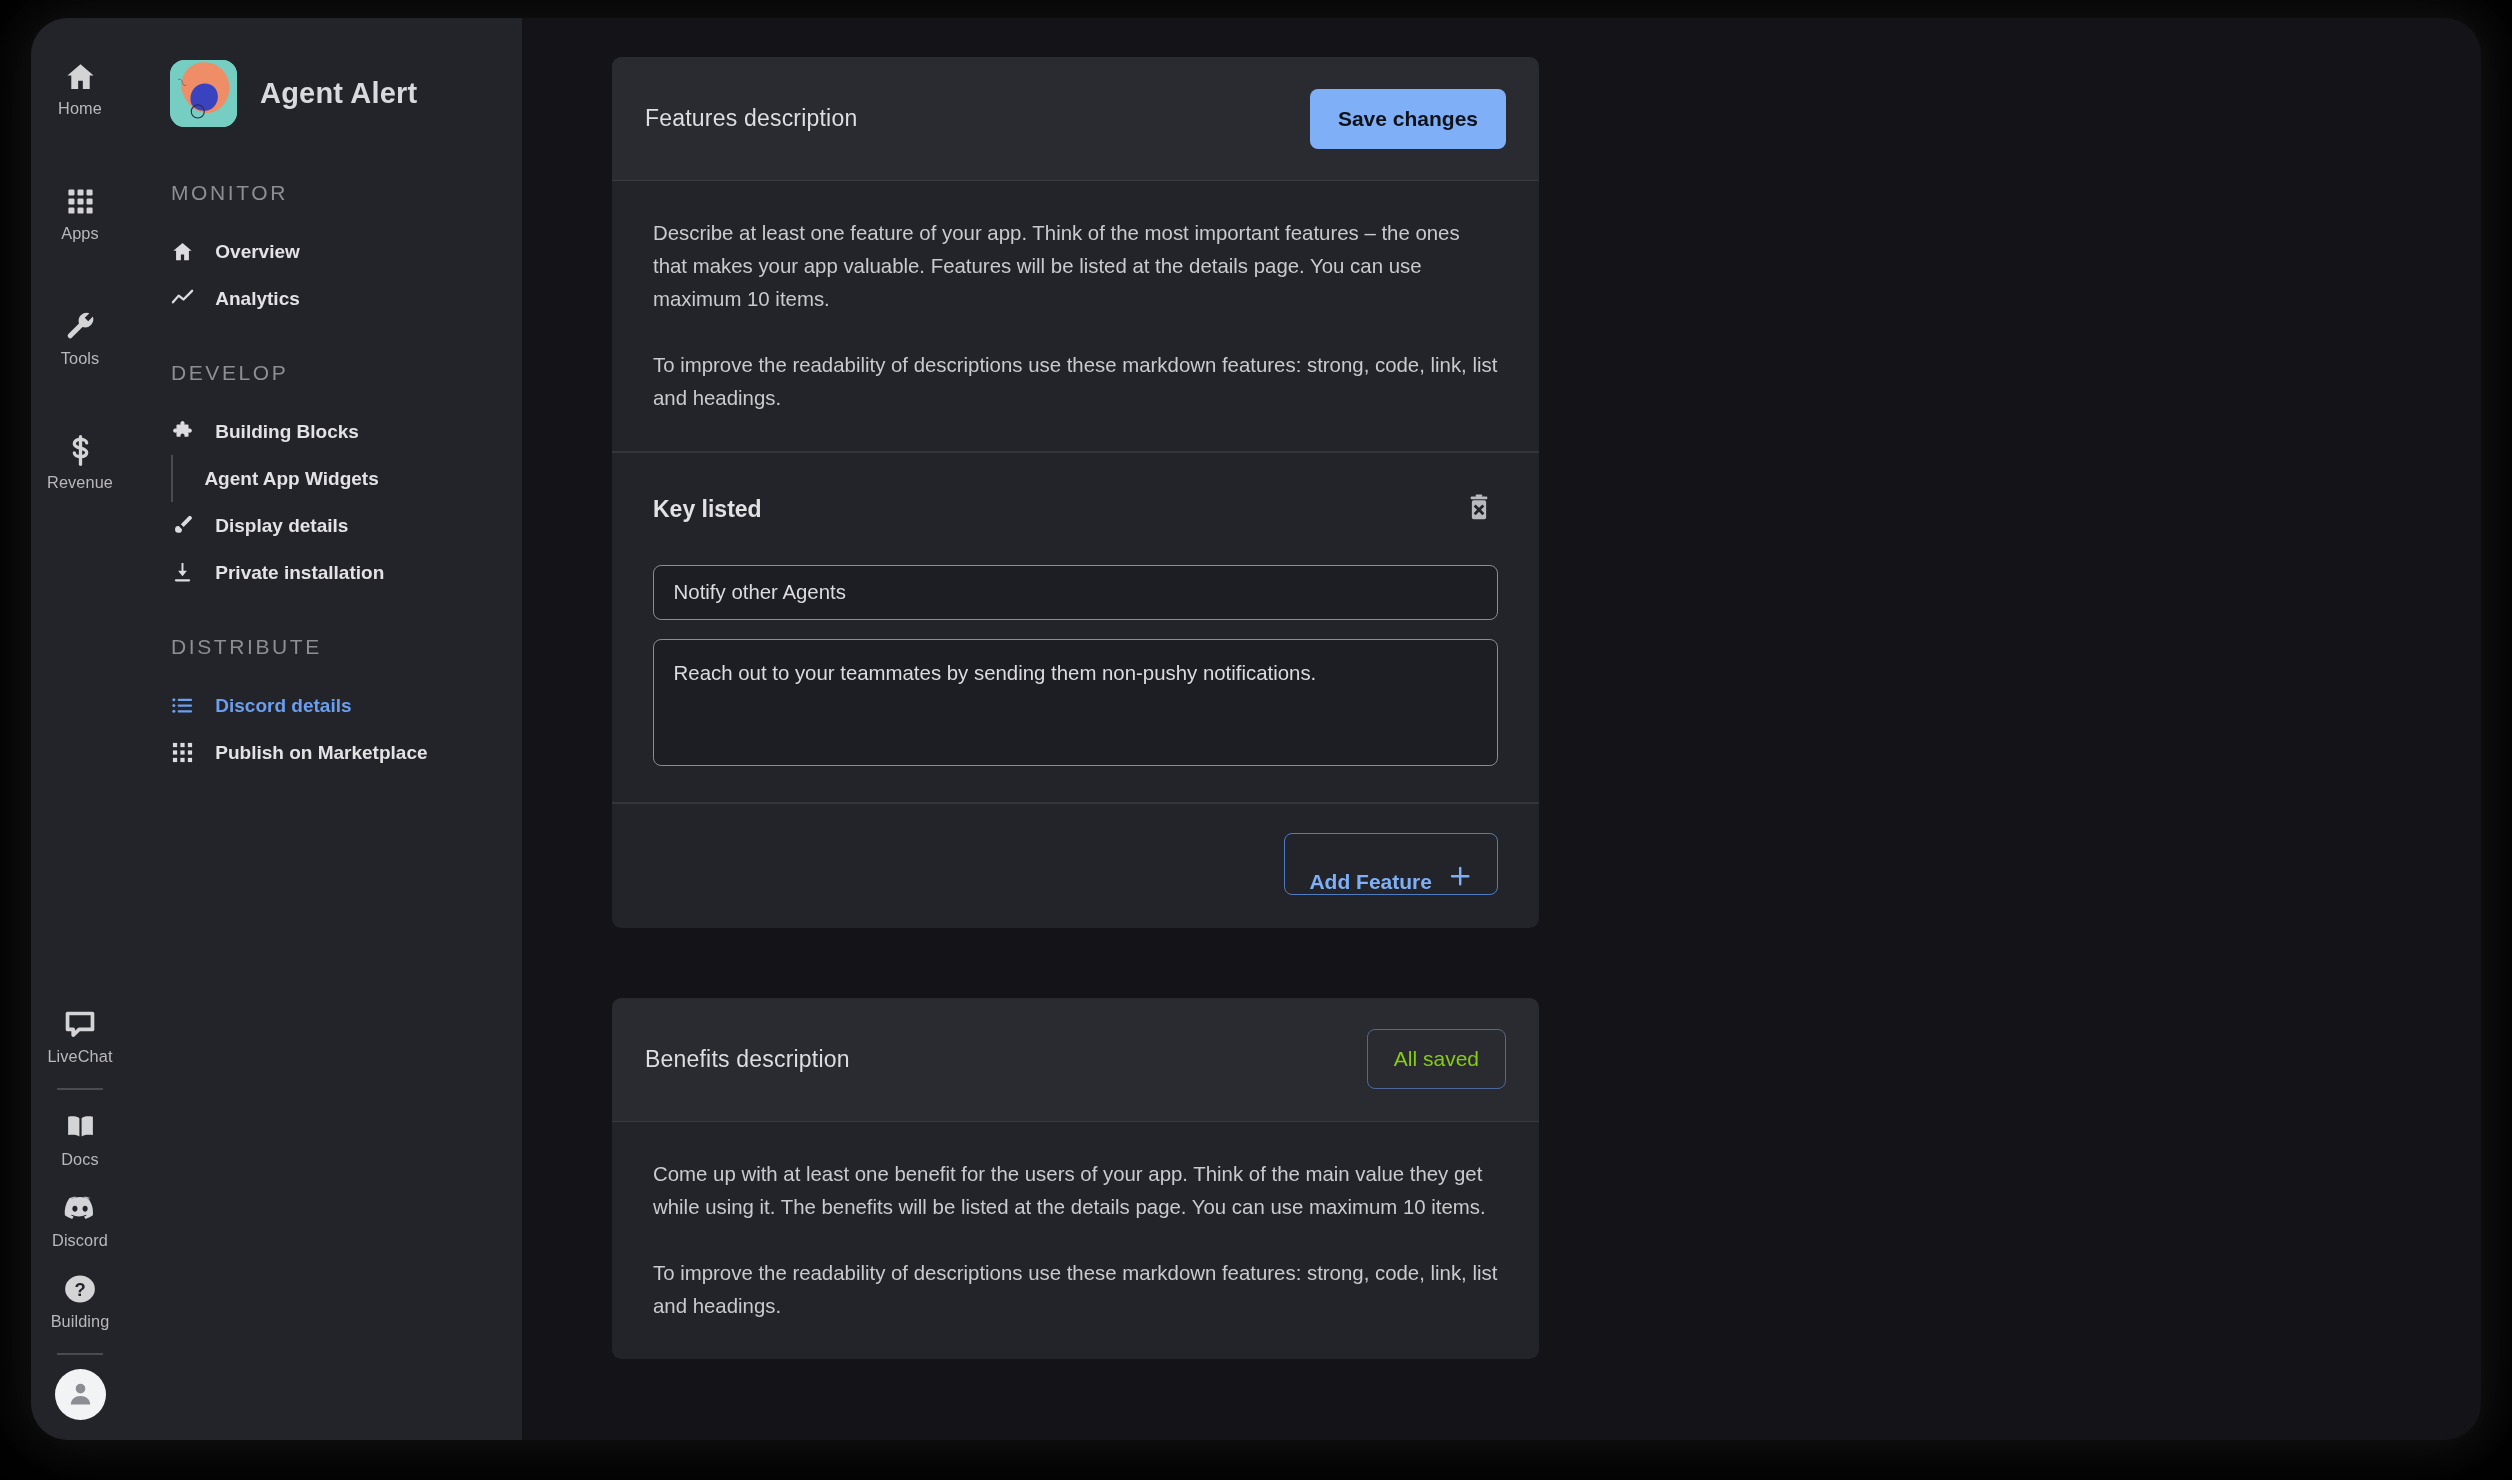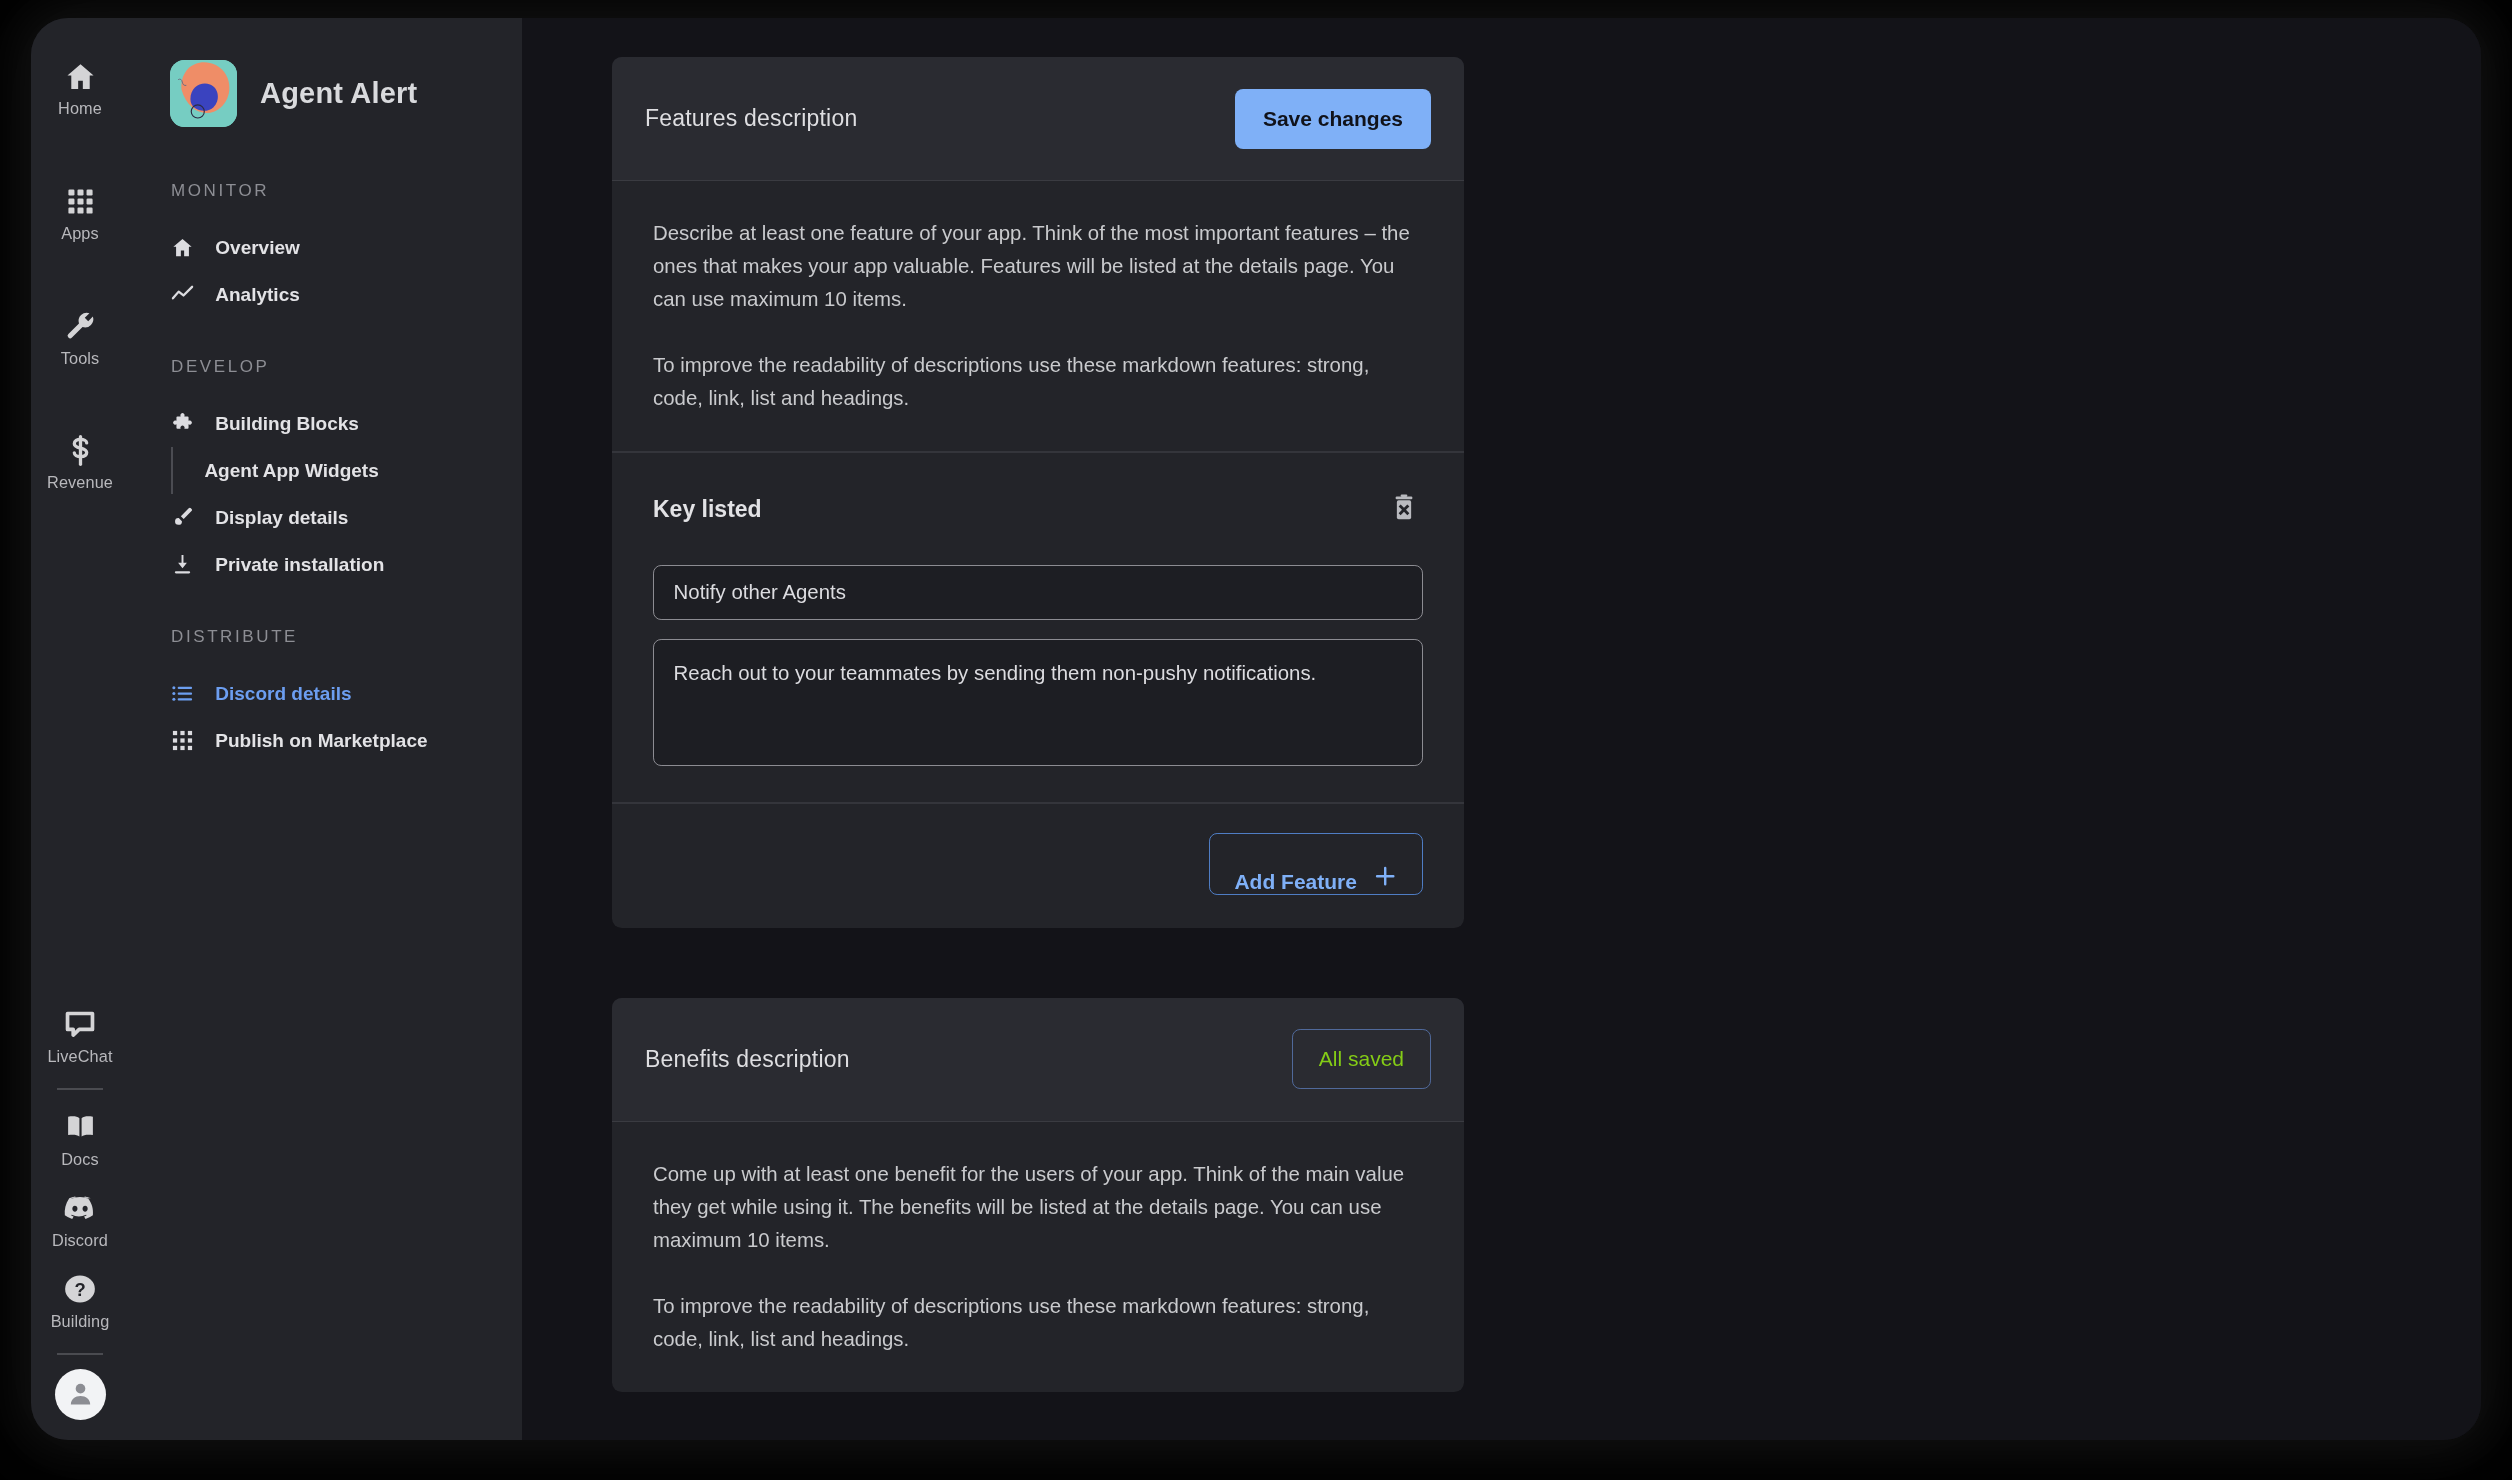--- a/index.html
+++ b/index.html
@@ -103,21 +103,21 @@
   }
   #app-title {
     margin-left: 23px;
     font-size: 29px;
     font-weight: bold;
     color: #d9dadd;
     letter-spacing: 0.2px;
     text-align: center;
   }
   .nav-section-title {
-    font-size: 17px;
+    font-size: 21px;
     letter-spacing: 2.6px;
     color: #8d8e94;
     font-weight: normal;
     padding-left: 42px;
   }
   .nav-item {
     display: flex;
     align-items: center;
     height: 47px;
     padding-left: 42px;
@@ -159,21 +159,21 @@
 
   
   #main {
     flex: 1 1 auto;
     background: #131318;
     position: relative;
     overflow: hidden;
     padding: 39px 0 0 0;
   }
   .card {
-    width: 852px;
+    width: 927px;
     margin-left: 0;
     background: #232429;
     border-radius: 9.8px;
     overflow: hidden;
   }
   .card-head {
     background: #2a2b31;
     height: 124px;
     display: flex;
     align-items: center;

